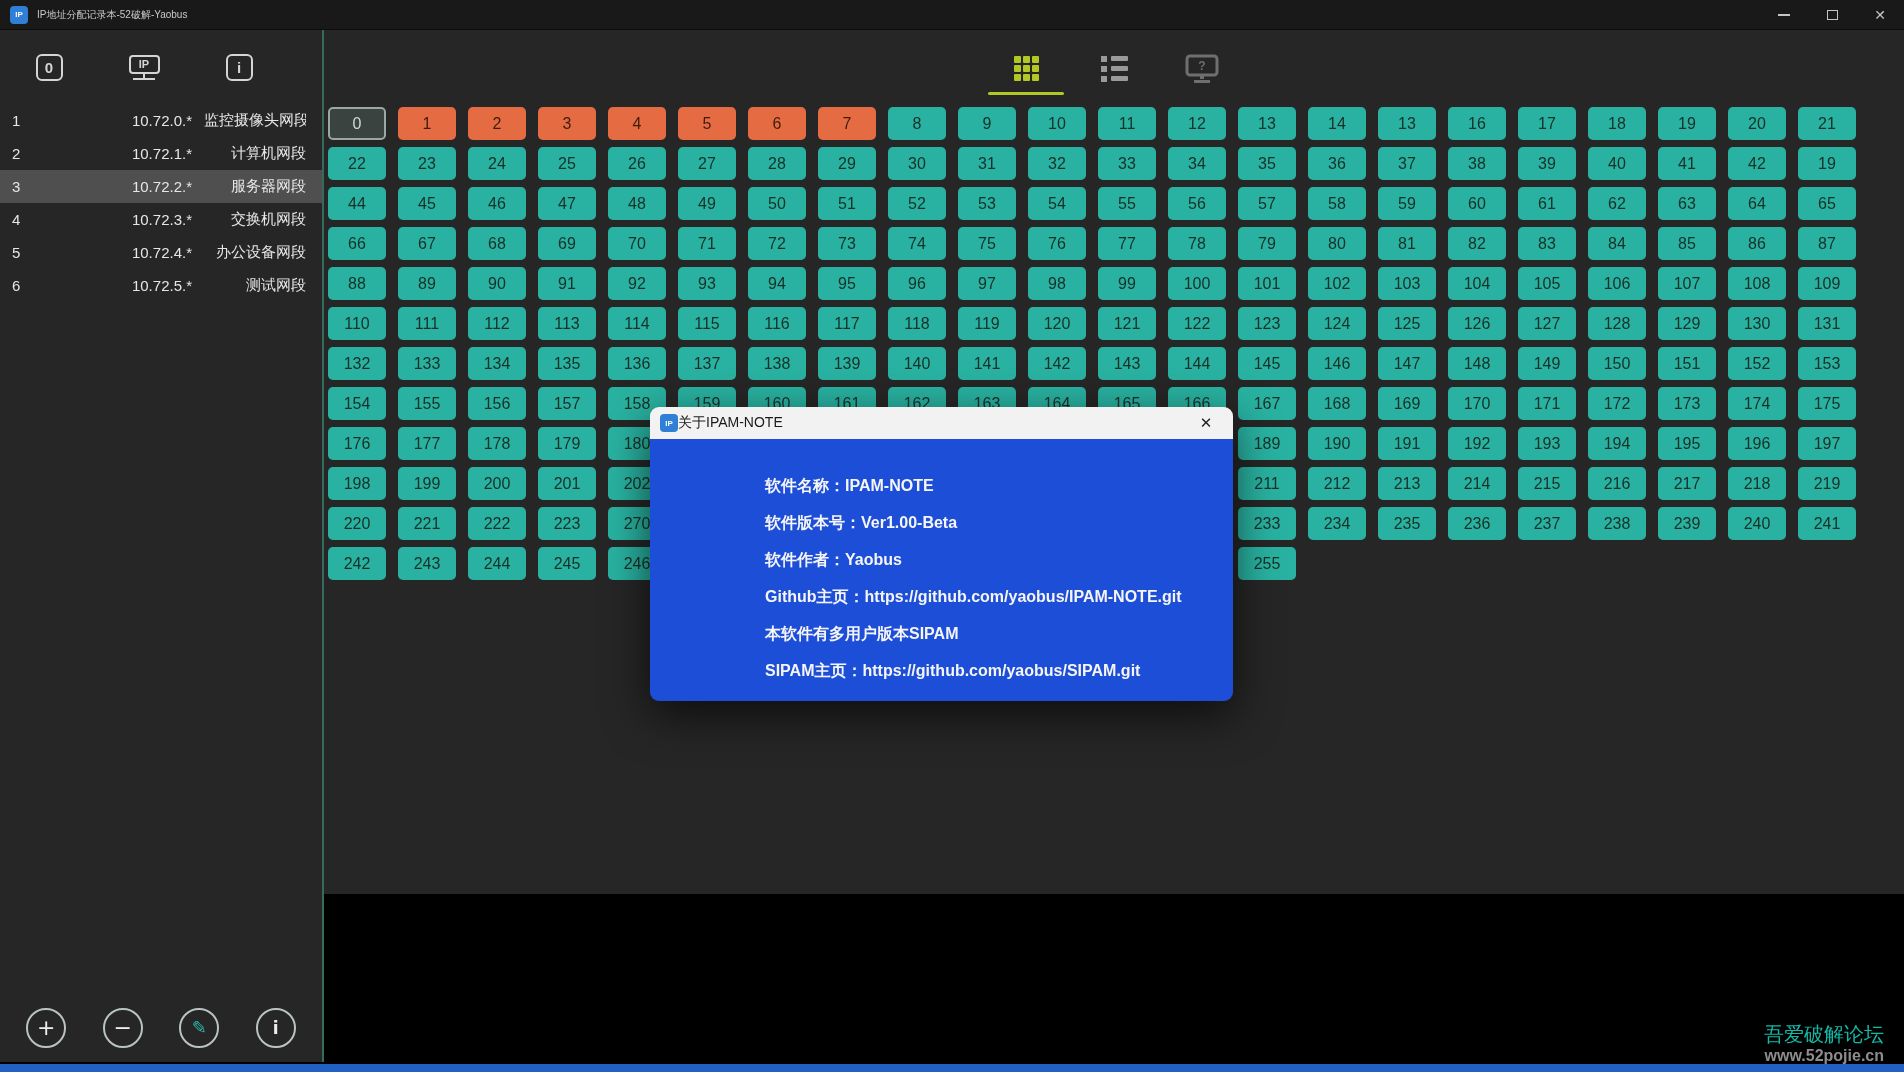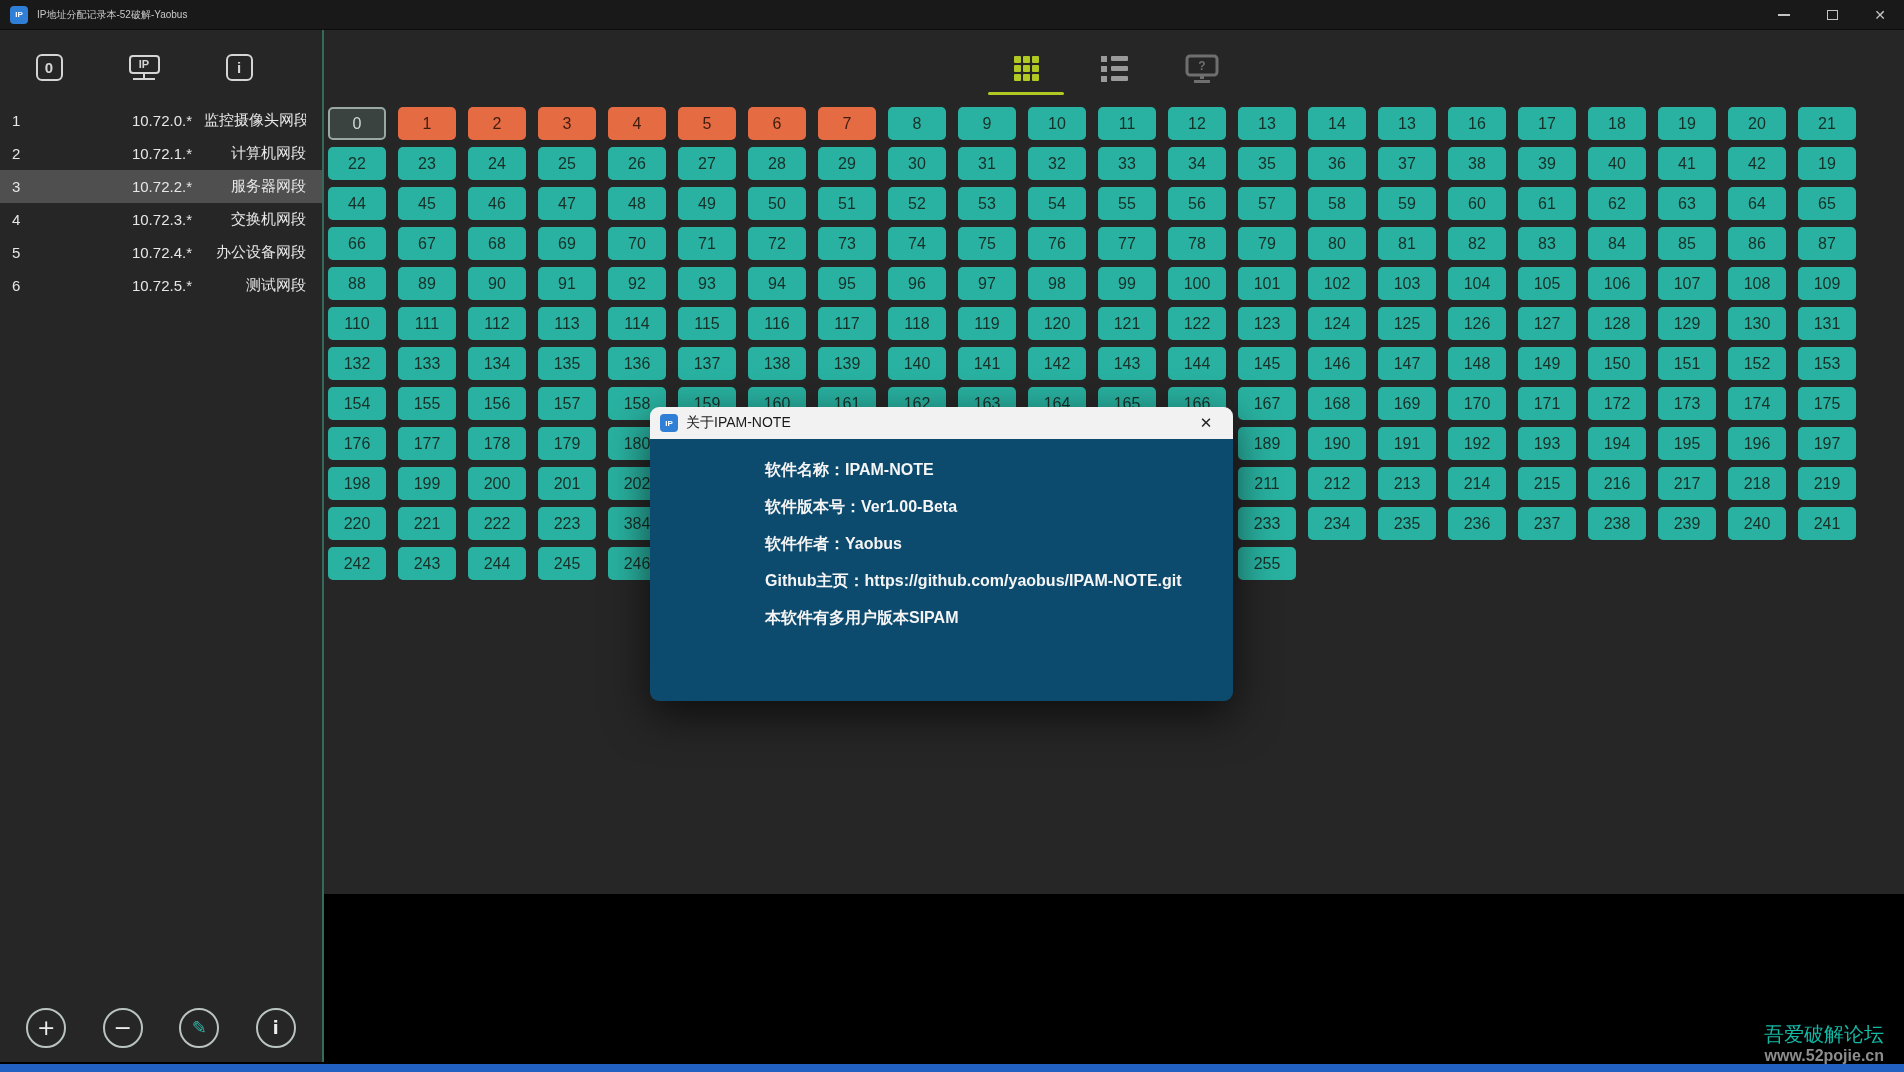--- a/index.html
+++ b/index.html
@@ -77,24 +77,24 @@
           font-size:16px; display:flex; align-items:center; justify-content:center; cursor:default; }
   .tile.occupied { background:var(--occupied); color:#401c0d; }
   .tile.selected { background:var(--sel-bg); border:2px solid var(--sel-border); color:#d2dad7; }
 
   
   .dialog { position:absolute; left:650px; top:407px; width:583px; height:294px; border-radius:9px;
             overflow:hidden; box-shadow:0 14px 45px rgba(0,0,0,0.65); z-index:50; }
   .dialog-titlebar { height:32px; background:#f2f2f2; display:flex; align-items:center; padding:0 14px 0 10px; }
   .dialog-icon { width:18px; height:18px; border-radius:4px; background:#2f7fd6; color:#fff; font-size:8px;
                  font-weight:bold; display:flex; align-items:center; justify-content:center; }
-  .dialog-title { color:#1a1a1a; font-size:14px; margin-left:8px; }
+  .dialog-title { color:#1a1a1a; font-size:14px; margin-left:0; }
   .dialog-close { margin-left:auto; color:#222; font-size:15px; width:26px; height:100%;
                   display:flex; align-items:center; justify-content:center; }
-  .dialog-body { height:262px; background:#0c4a6e; padding:20px 20px 0 115px; }
+  .dialog-body { height:262px; background:#1d4ed8; padding:36px 20px 0 115px; }
   .dlg-line { color:#f5f5f5; font-size:16px; font-weight:bold; line-height:22px; margin-bottom:15px; white-space:nowrap; }
 
   
   .watermark { position:absolute; right:20px; top:1022px; text-align:right; z-index:100; line-height:1.2; }
   .wm-1 { color:#14b8a6; font-size:20px; }
   .wm-2 { color:#8d8d8d; font-size:16px;font-weight:bold; }
   .taskbar { position:absolute; left:0; top:1064px; width:100%; height:8px; background:#2261c2; }
 </style>
 </head>
 <body>
@@ -439,21 +439,21 @@
         <div class="tile">214</div>
         <div class="tile">215</div>
         <div class="tile">216</div>
         <div class="tile">217</div>
         <div class="tile">218</div>
         <div class="tile">219</div>
         <div class="tile">220</div>
         <div class="tile">221</div>
         <div class="tile">222</div>
         <div class="tile">223</div>
-        <div class="tile">384</div>
+        <div class="tile">270</div>
         <div class="tile">225</div>
         <div class="tile">226</div>
         <div class="tile">227</div>
         <div class="tile">228</div>
         <div class="tile">229</div>
         <div class="tile">230</div>
         <div class="tile">231</div>
         <div class="tile">232</div>
         <div class="tile">233</div>
         <div class="tile">234</div>
@@ -486,20 +486,21 @@
       <div class="dialog-icon">IP</div>
       <div class="dialog-title">关于IPAM-NOTE</div>
       <div class="dialog-close">✕</div>
     </div>
     <div class="dialog-body">
         <div class="dlg-line">软件名称：IPAM-NOTE</div>
         <div class="dlg-line">软件版本号：Ver1.00-Beta</div>
         <div class="dlg-line">软件作者：Yaobus</div>
         <div class="dlg-line">Github主页：https://github.com/yaobus/IPAM-NOTE.git</div>
         <div class="dlg-line">本软件有多用户版本SIPAM</div>
+        <div class="dlg-line">SIPAM主页：https://github.com/yaobus/SIPAM.git</div>
       </div>
   </div>
 
   <div class="watermark">
     <div class="wm-1">吾爱破解论坛</div>
     <div class="wm-2">www.52pojie.cn</div>
   </div>
 
 </div>
 

